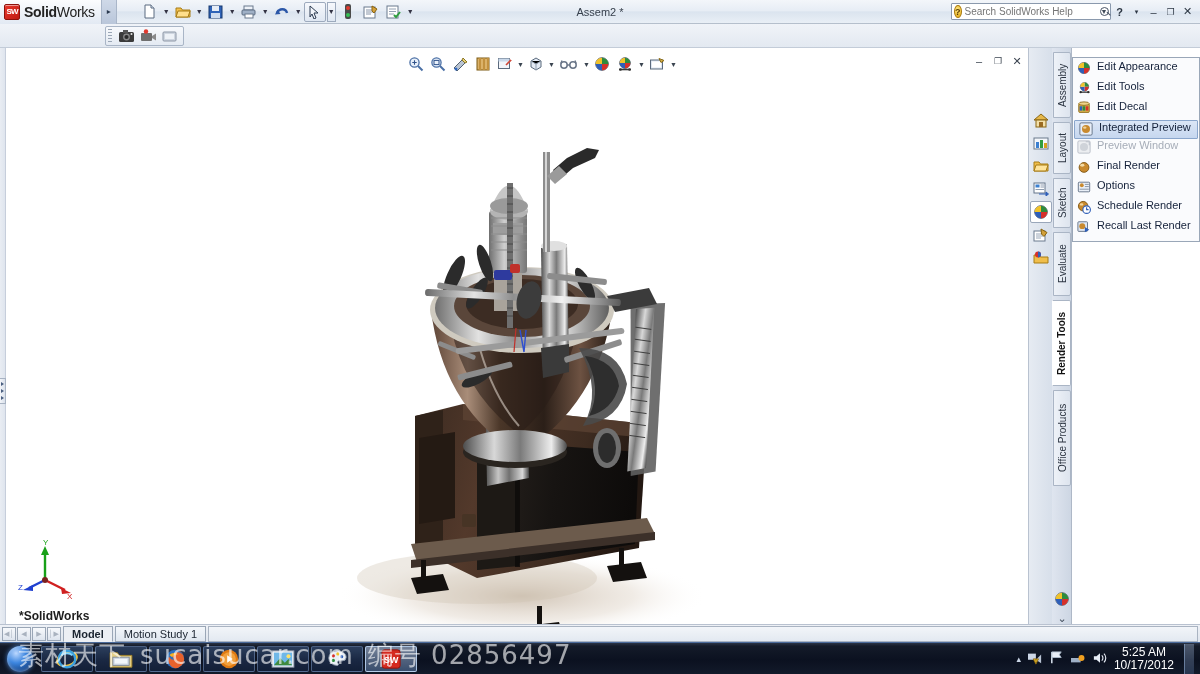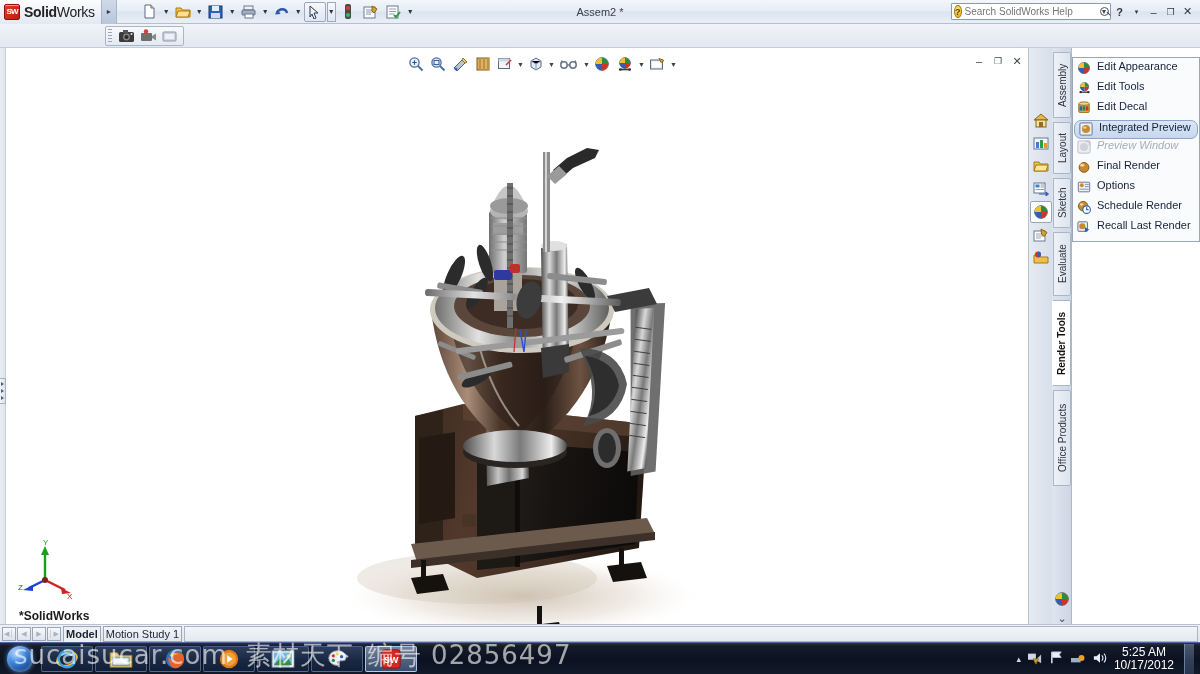--- a/index.html
+++ b/index.html
@@ -176,24 +176,24 @@
     position: absolute; left: 1072px; top: 57px; width: 128px;
     background: #fafbfd; border: 1px solid #9aa7b8;
     padding: 2px 0;
   }
   .fitem {
     height: 20px; display: flex; align-items: flex-start; padding: 0 3px;
     font-size: 11px; color: #14213a; gap: 5px;
   }
   .fitem.sel {
     background: linear-gradient(to bottom,#dbe6f6,#c6d7ef);
-    border: 1px solid #8aa6cc; border-radius: 7px; margin: 0 1px;
+    border: 1px solid #8aa6cc; border-radius: 1px; margin: 0 1px;
     height: 19px;
   }
-  .fitem.dis { color: #a6adb8; font-style: italic; }
+  .fitem.dis { color: #a6adb8; }
   .fico { width: 16px; height: 16px; flex: 0 0 16px; display:flex; align-items:center; justify-content:center;}
 
   
   .tp-bottom { position: absolute; left: 1052px; top: 588px; width: 20px; height: 42px;
     display:flex; flex-direction: column; align-items:center; gap:3px; padding-top:3px; }
 
   
   .statusbar {
     position: absolute; left: 0; top: 624px; width: 1200px; height: 18px;
     background: linear-gradient(to bottom,#eef1f6,#dfe5ee);
@@ -201,21 +201,21 @@
     display: flex; align-items: center;
   }
   .navbtns { display: flex; align-items: center; padding-left: 2px; gap: 1px; }
   .navb {
     width: 14px; height: 14px; display:flex; align-items:center; justify-content:center;
     border: 1px solid #9aa6b6; background: linear-gradient(to bottom,#f7f9fc,#dde4ee);
     font-size: 7px; color: #4a5668;
   }
   .navb.dis { color: #a9b2bf; }
   .stab {
-    height: 16px; padding: 0 2px; display: flex; align-items: center;
+    height: 16px; padding: 0 8px; display: flex; align-items: center;
     font-size: 11px; color: #1b2430; border: 1px solid #9aa6b6;
     margin-left: 2px; background: linear-gradient(to bottom,#f4f7fb,#dfe6ef); text-align: center;
   }
   .stab.active { background: #eceff4; font-weight: bold; border-bottom-color: #eceff4; }
   .stab-fill { flex: 1; height: 16px; margin-left: 2px; margin-right: 2px;
     border: 1px solid #aab4c2; background: linear-gradient(to bottom,#f2f5f9,#e3e9f1); }
 
   
   .taskbar {
     position: absolute; left: 0; top: 642px; width: 1200px; height: 32px;
@@ -945,18 +945,18 @@
       </div>
       <div class="clock">
         <div>5:25 AM</div>
         <div>10/17/2012</div>
       </div>
       <div class="showdesk"></div>
     </div>
   </div>
 
   <div class="wm">
+    <span style="margin-left:18px;">素材天下</span>
     <span style="margin-left:14px;">sucaisucar.com</span>
-    <span style="margin-left:18px;">素材天下</span>
     <span style="margin-left:14px;">编号 02856497</span>
   </div>
 
 </div>
 
 </body></html>

